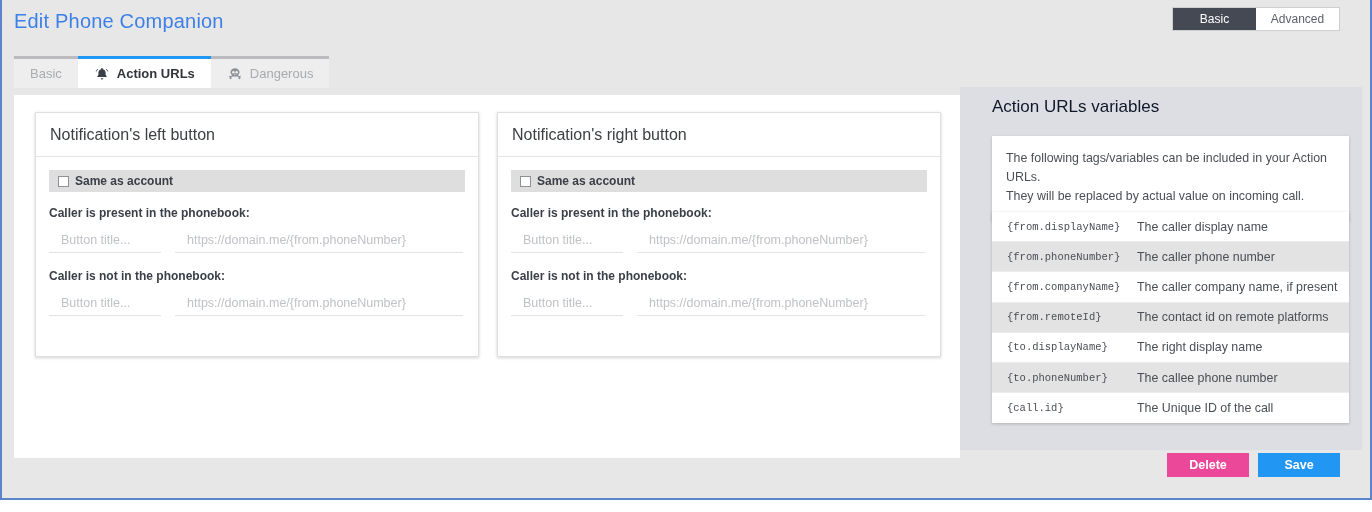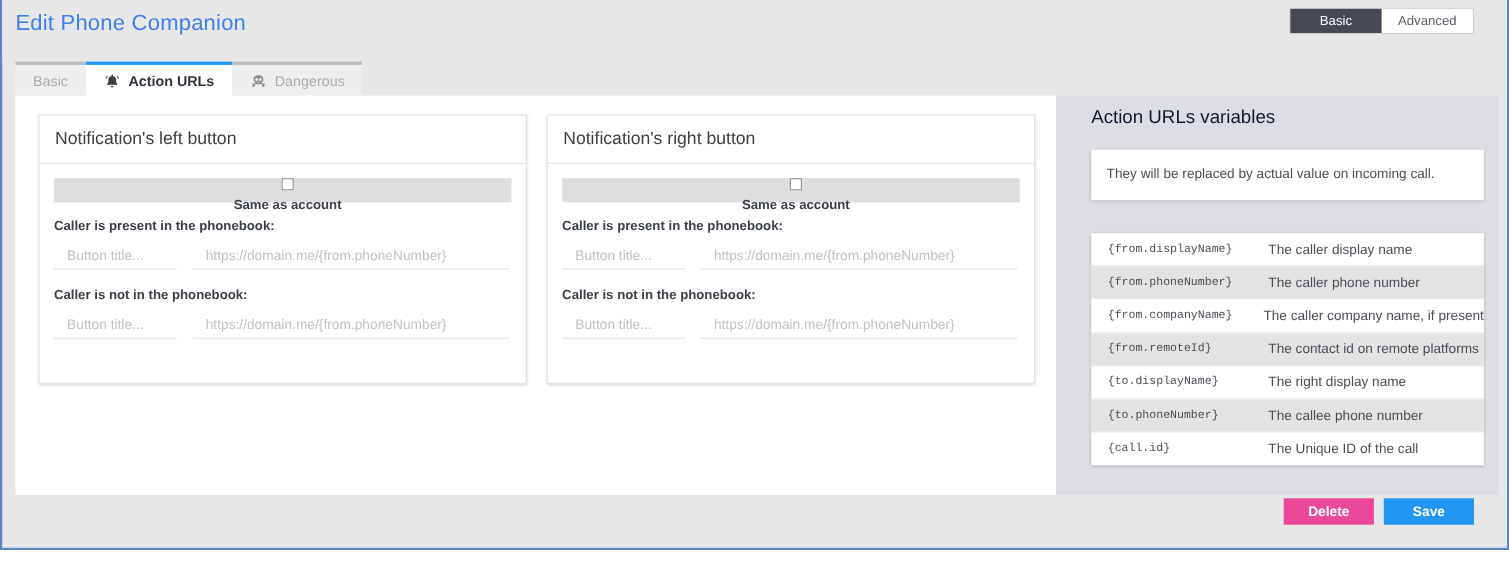--- a/index.html
+++ b/index.html
@@ -64,21 +64,21 @@
   }
   .tab .ticon { display: flex; align-items: center; }
   .tab .tlabel { line-height: 1; }
 
   
   #body-area {
     position: absolute; left: 12px; top: 87px;
     width: 1348px; height: 365px;
   }
   #content-panel {
-    position: absolute; left: 0; top: 0;
+    position: absolute; left: 0; top: 8px;
     width: 946px; height: 363px;
     background: #ffffff;
   }
   #sidebar-panel {
     position: absolute; left: 946px; top: 0;
     width: 402px; height: 363px;
     background: #dcdee3;
   }
 
   
@@ -98,21 +98,20 @@
     border-bottom: 1px solid #e4e4e4;
     font-size: 16px; color: #3c4043; font-weight: 400;
   }
   .card-body { padding: 13px 13px 0 13px; }
 
   .sameas {
     height: 22px; background: #dededf;
     display: flex; align-items: center; gap: 6px;
     padding: 0 0 0 9px;
     margin-bottom: 14px;
-    flex-direction: column;
   }
   .cbox {
     width: 11px; height: 11px;
     border: 1px solid #8d9096; background: #fff;
     flex: none;
   }
   .sameas-label { font-size: 12px; color: #3a3f47; font-weight: 700; }
 
   .field-label {
     font-size: 12px; color: #3a3f47; font-weight: 700;
@@ -145,21 +144,20 @@
   #var-table {
     position: absolute; left: 32px; top: 125px;
     width: 357px;
     background: #ffffff;
     box-shadow: 0 1px 3px rgba(0,0,0,.2);
   }
   .var-row {
     display: flex; align-items: center;
     height: 30.2px;
     border-bottom: 1px solid #ececec;
-    gap: 16px;
   }
   .var-row:last-child { border-bottom: none; }
   .var-row.odd { background: #e3e3e3; }
   .var-key {
     width: 145px; padding-left: 15px;
     font-family: "Liberation Mono", monospace;
     font-size: 10.5px; color: #4a4f56;
     white-space: nowrap;
   }
   .var-desc {
@@ -281,20 +279,21 @@
             <input class="inp inp-url" placeholder="https://domain.me/{from.phoneNumber}" style="">
           </div>
         </div>
       </div>
     </div>
 
     <div id="sidebar-panel">
       <div id="sidebar-title">Action URLs variables</div>
 
       <div id="info-box">
+        <div>The following tags/variables can be included in your Action URLs.</div>
         <div>They will be replaced by actual value on incoming call.</div>
       </div>
 
       <div id="var-table">
         <div class="var-row">
           <div class="var-key">{from.displayName}</div>
           <div class="var-desc">The caller display name</div>
         </div>
         <div class="var-row odd">
           <div class="var-key">{from.phoneNumber}</div>

